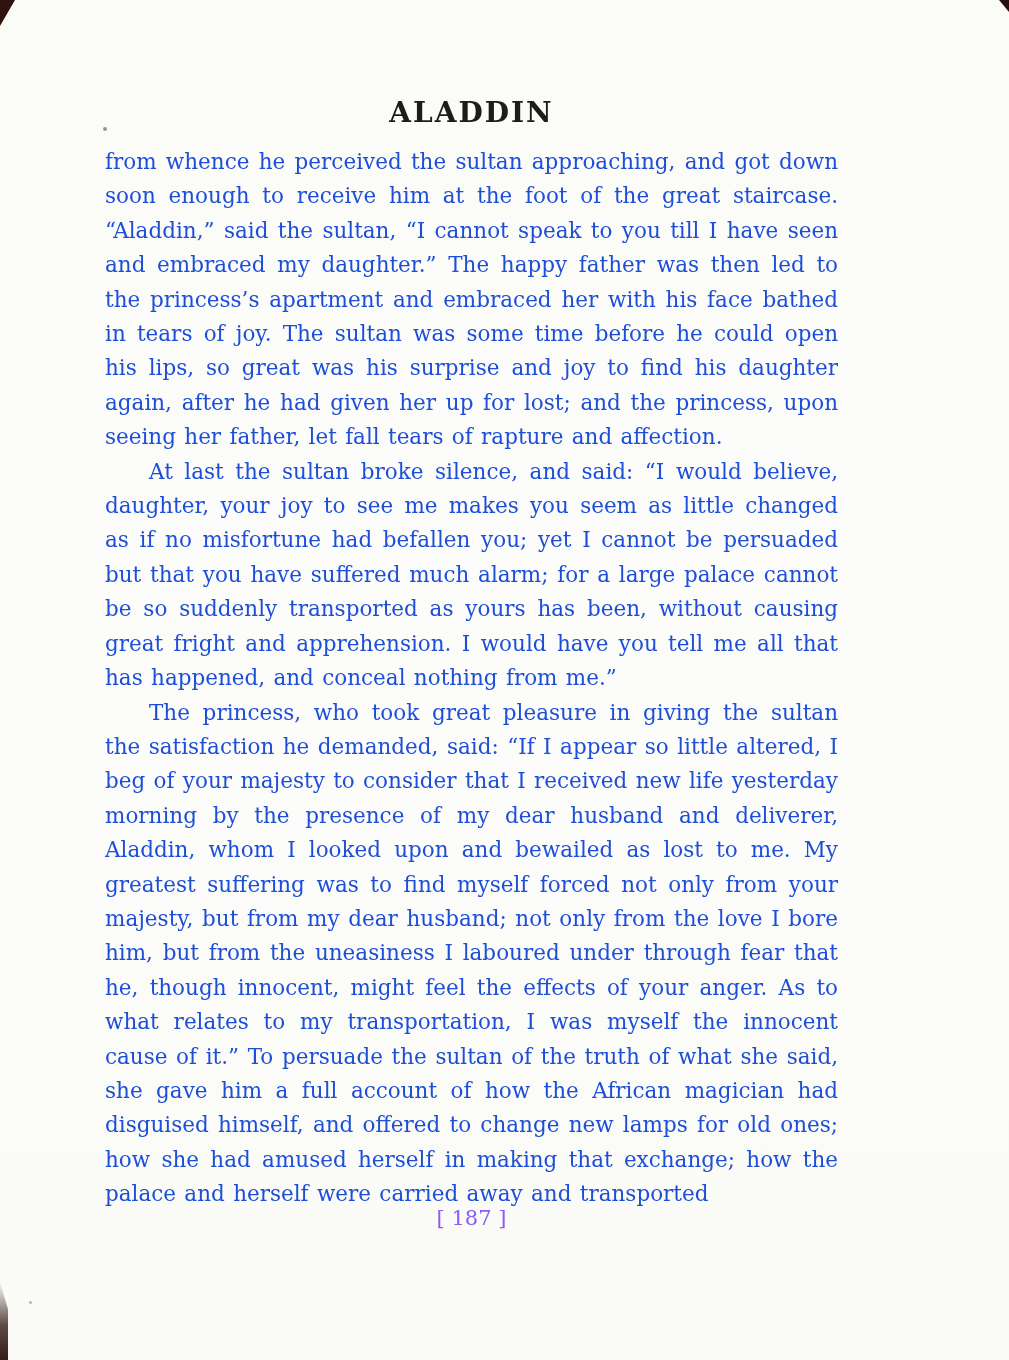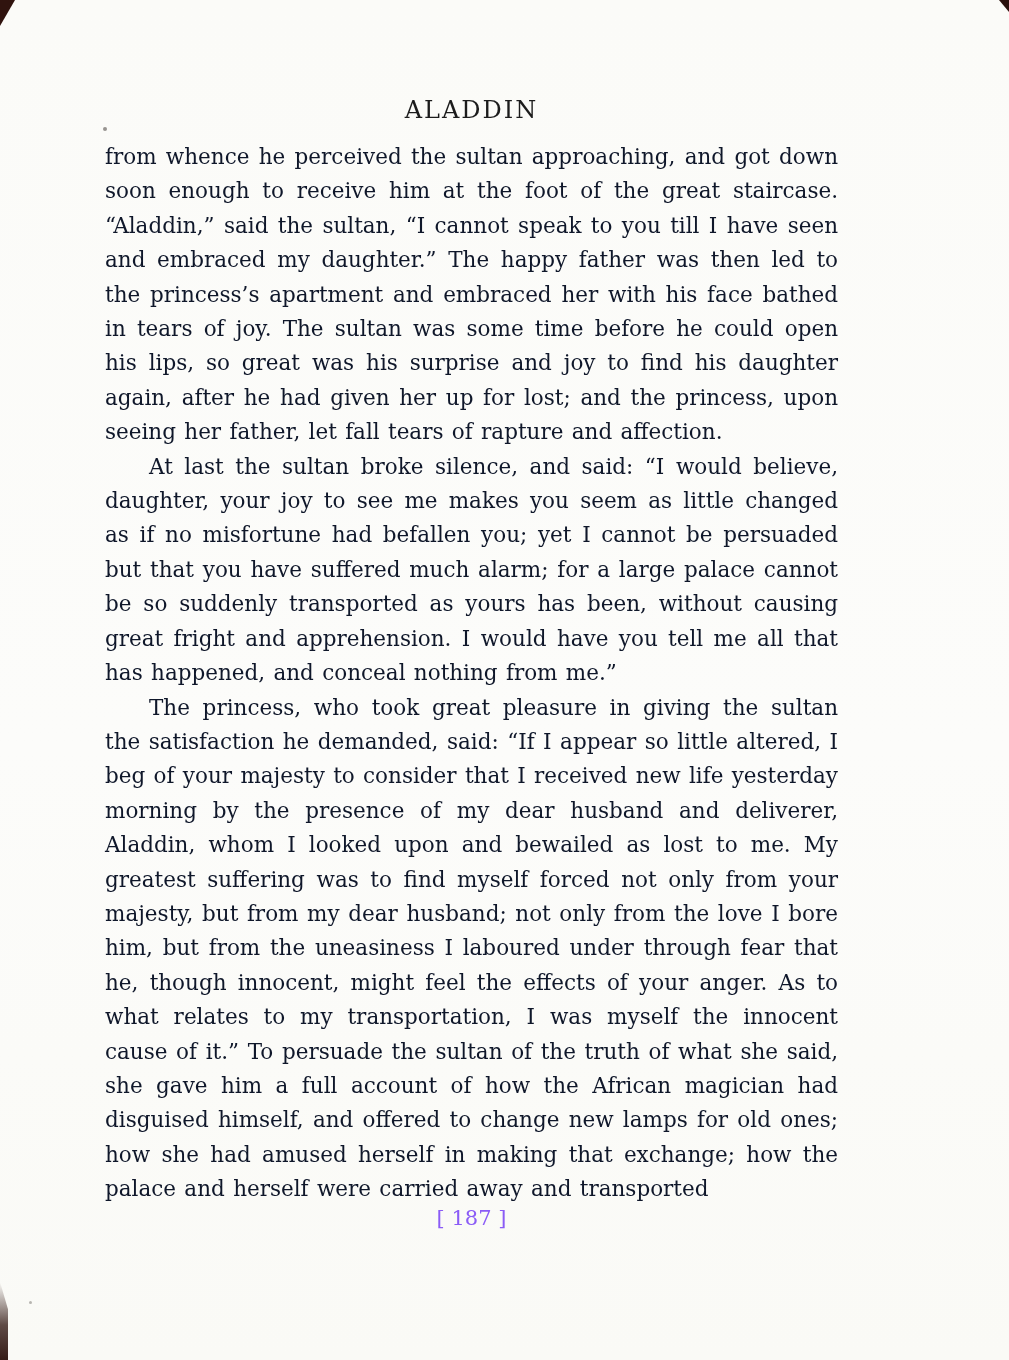--- a/index.html
+++ b/index.html
@@ -15,34 +15,34 @@
     font-family: "DejaVu Serif", "Liberation Serif", serif;
     color: #212121;
   }
   .text-block {
     position: absolute;
     left: 105px;
     top: 96px;
     width: 733px;
   }
   .page-title {
-    font-size: 24px;
-    font-weight: normal;
+    font-size: 28px;
+    font-weight: bold;
     letter-spacing: 2px;
     text-align: center;
     margin: 0 0 16px 0;
     color: #1c1c1c;
   }
   .para {
     font-size: 21.5px;
     line-height: 34.4px;
     text-align: justify;
     margin: 0;
     word-spacing: 1.5px;
-    color: #0f172a;
+    color: #1d4ed8;
   }
   .para.indent {
     text-indent: 44px;
   }
   .page-number {
     position: absolute;
     left: 105px;
     top: 1206px;
     width: 733px;
     text-align: center;

